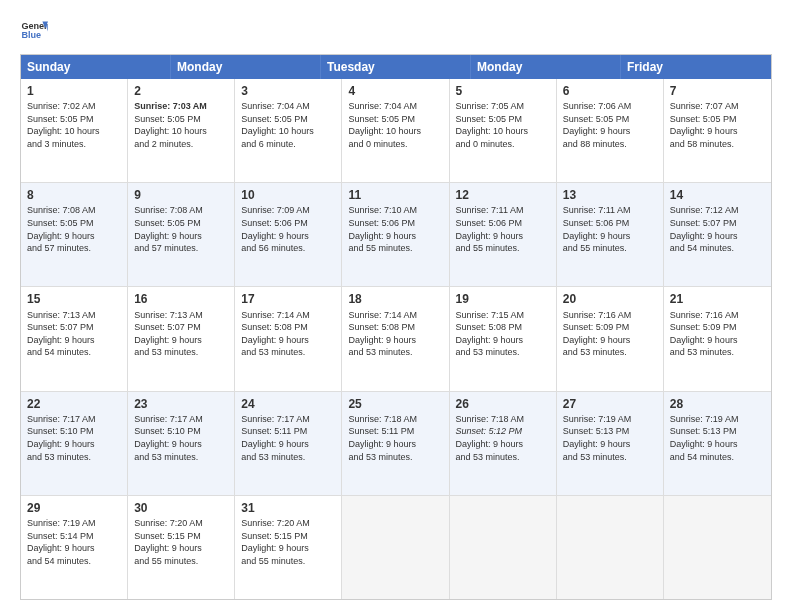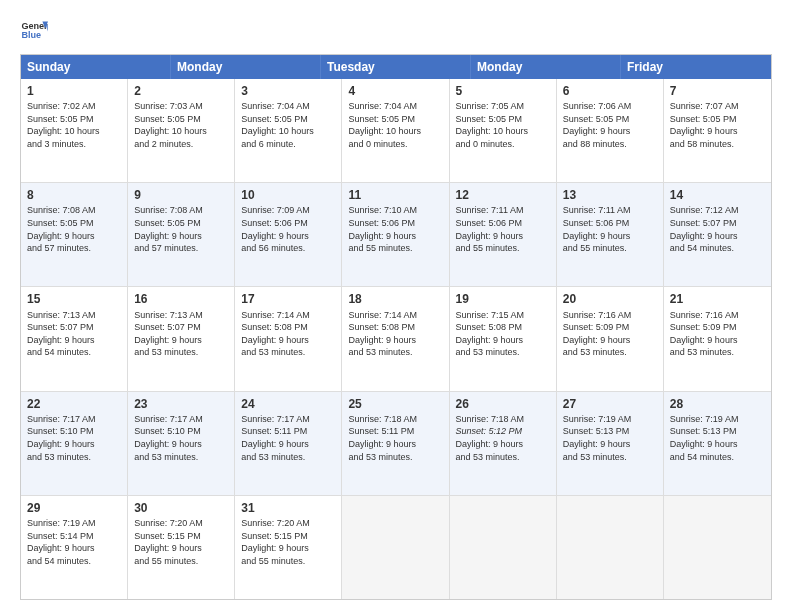--- a/index.html
+++ b/index.html
@@ -148,21 +148,21 @@
             <div class="cell-text">
               <span style="display: block;">Sunrise: 7:02 AM</span>
               <span style="display: block;">Sunset: 5:05 PM</span>
               <span style="display: block;">Daylight: 10 hours</span>
               <span style="display: block;">and 3 minutes.</span>
             </div>
           </div>
           <div class="cal-cell">
             <span class="day-num">2</span>
             <div class="cell-text">
-              <span style="display: block;">Sunrise: 7:03 AM</span>
+              <span style="display: block; font-weight: bold;">Sunrise: 7:03 AM</span>
               <span style="display: block;">Sunset: 5:05 PM</span>
               <span style="display: block;">Daylight: 10 hours</span>
               <span style="display: block;">and 2 minutes.</span>
             </div>
           </div>
           <div class="cal-cell">
             <span class="day-num">3</span>
             <div class="cell-text">
               <span style="display: block;">Sunrise: 7:04 AM</span>
               <span style="display: block;">Sunset: 5:05 PM</span>

